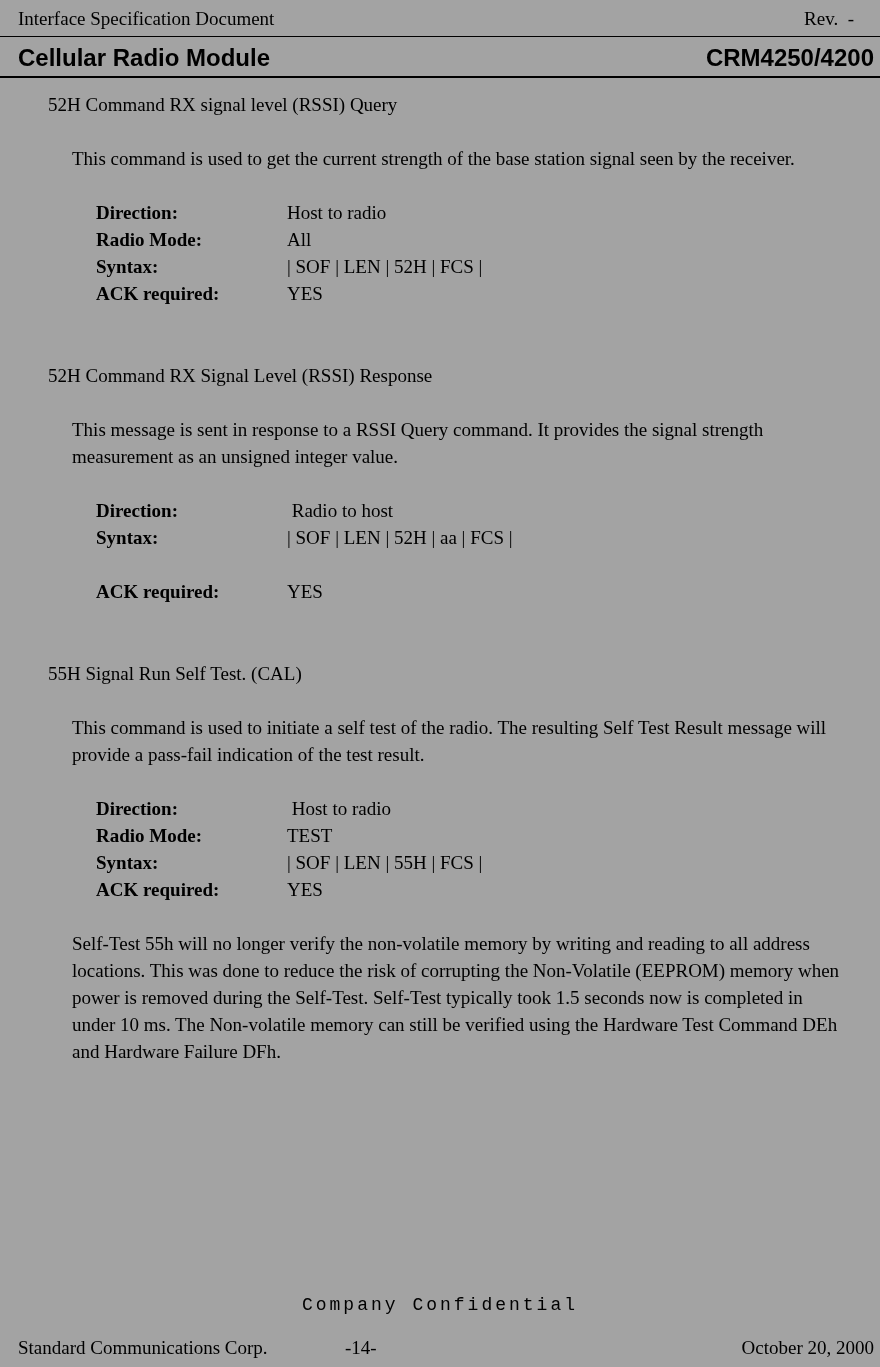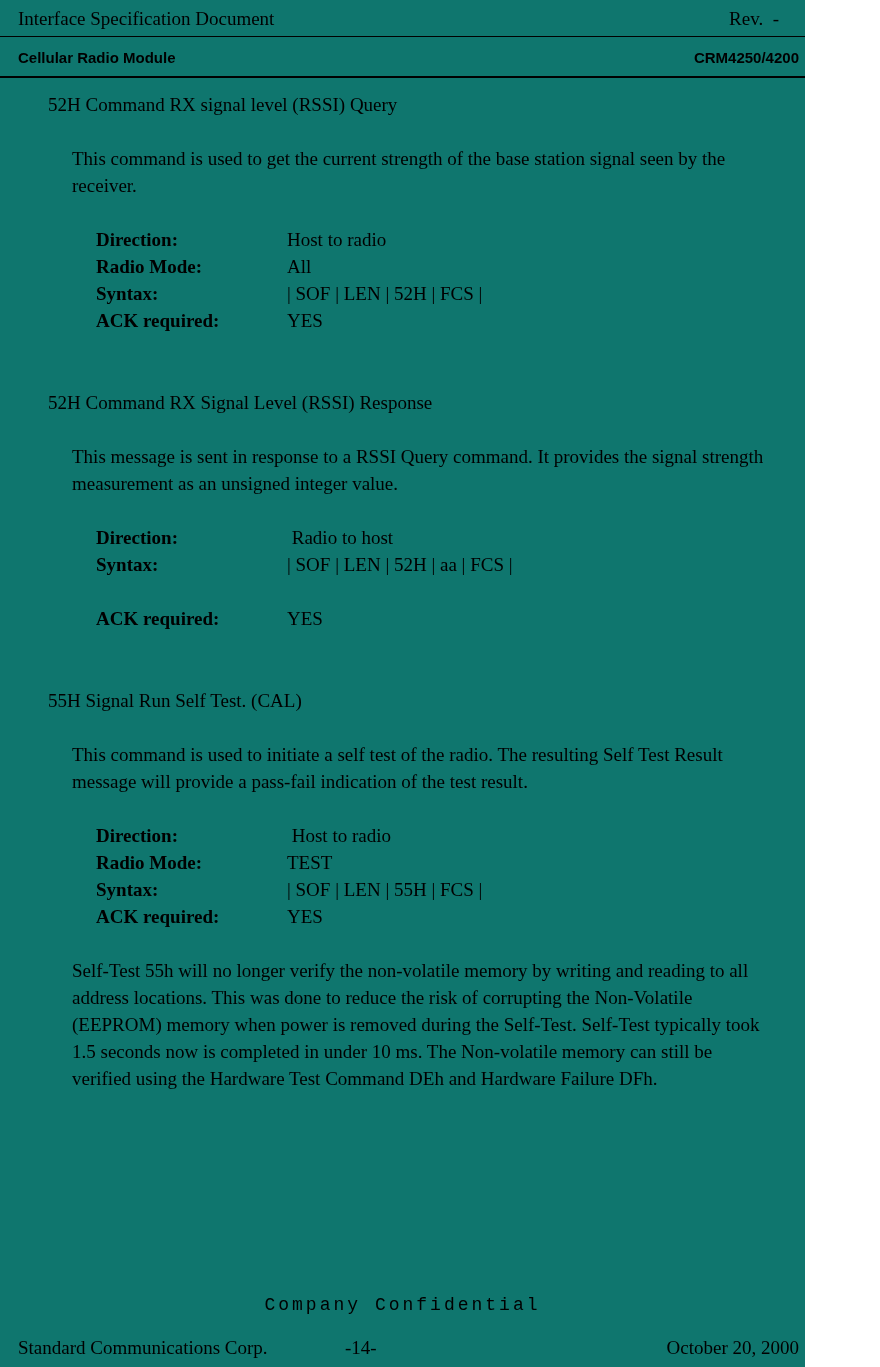--- a/index.html
+++ b/index.html
@@ -1,41 +1,41 @@
 <!DOCTYPE html>
 <html><head>
 <meta charset="utf-8">
 <style>
   * { box-sizing: border-box; margin: 0; padding: 0; }
   html, body { background: #ffffff; }
   .page {
     position: relative;
-    width: 805px;
+    width: 880px;
     height: 1367px;
-    background: #0f766e;
+    background: #a3a3a3;
     color: #000000;
     font-family: "Liberation Serif", serif;
     font-size: 19px;
     line-height: 27px;
     overflow: hidden;
   }
   .header-row1 {
     display: flex;
     justify-content: space-between;
     padding: 5px 26px 4px 18px;
   }
   .pre { white-space: pre-wrap; }
   .divider1 { border-top: 1.5px solid #000; }
   .header-row2 {
     display: flex;
     justify-content: space-between;
     padding: 7px 6px 5px 18px;
     font-family: "Liberation Sans", sans-serif;
     font-weight: bold;
-    font-size: 15px;
+    font-size: 24px;
   }
   .divider2 { border-top: 2px solid #000; }
 
   .content { padding: 13px 30px 0 48px; }
   .section-heading { margin-bottom: 27px; }
   .section-intro { margin: 0 0 27px 24px; }
   .fields { margin-left: 48px; margin-bottom: 27px; }
   .field-row { display: flex; }
   .field-label { flex: 0 0 191px; font-weight: bold; }
   .field-value { white-space: pre-wrap; }

